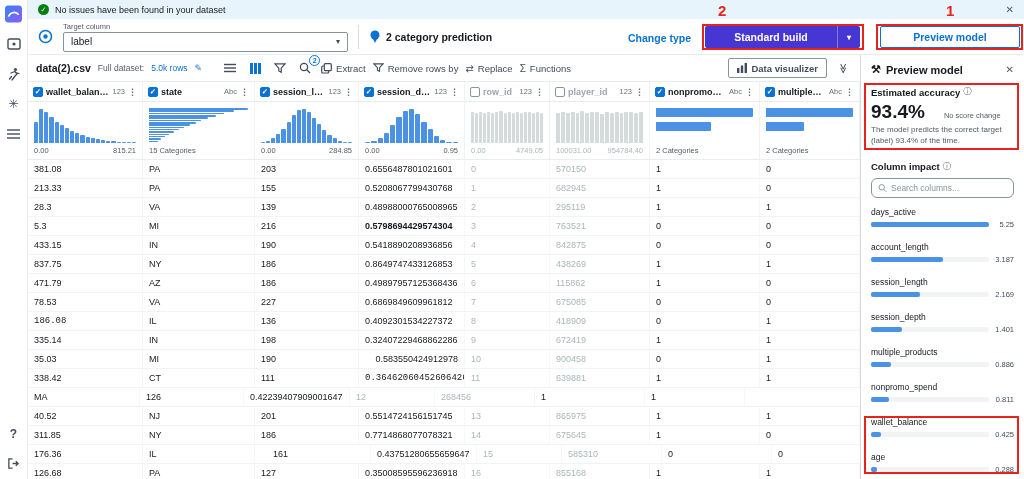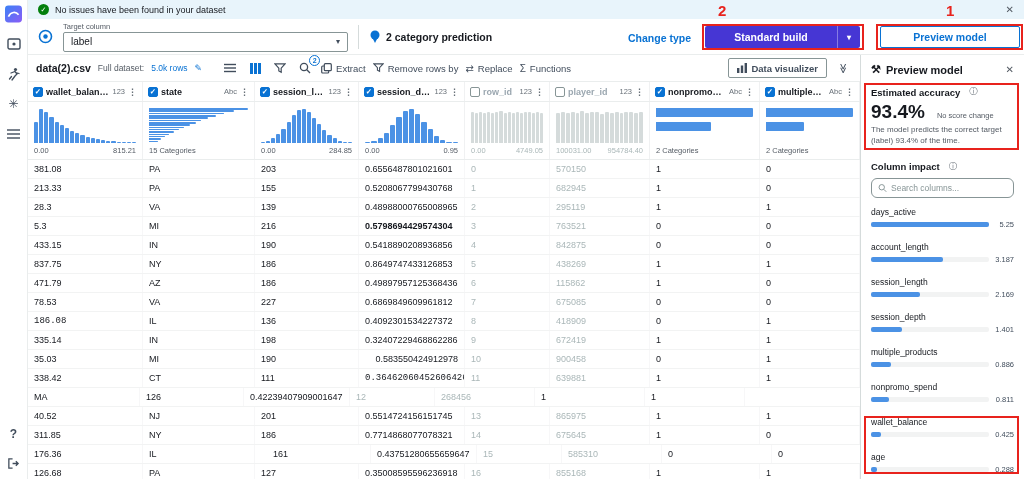--- a/index.html
+++ b/index.html
@@ -67,23 +67,23 @@
   .hlab.dis{color:#aab7b8}
   #tbody{flex:1;overflow:hidden}
   .tr{display:flex;height:19px;border-bottom:1px solid #f2f3f3}
   .td{padding:0 6px;font-size:9px;line-height:19px;border-right:1px solid #f7f7f8;white-space:nowrap;overflow:hidden;flex:none}
   .td.gray{color:#aab7b8}
 
   
   #panel{position:absolute;left:860px;top:55px;width:164px;bottom:0;border-left:1px solid #d5dbdb;background:#fff;padding:8px 10px;z-index:5}
   .p-head{display:flex;align-items:center;gap:5px;font-size:11px;font-weight:bold;margin-bottom:10px}
   .p-close{margin-left:auto;color:#545b64;font-size:10px;cursor:pointer;font-weight:normal}
-  .sec-label{font-size:9.5px;font-weight:bold;display:flex;gap:9px;align-items:center;margin-bottom:3px}
+  .sec-label{font-size:9.5px;font-weight:bold;display:flex;gap:3px;align-items:center;margin-bottom:3px}
   .info{color:#687078;font-size:8.5px;font-weight:normal;cursor:pointer}
-  .acc-row{display:flex;align-items:baseline;gap:12px}
+  .acc-row{display:flex;align-items:baseline;gap:19px}
   .acc-val{font-size:19px;font-weight:bold}
   .acc-change{font-size:7.5px;color:#545b64}
   .acc-desc{font-size:8px;color:#545b64;line-height:1.35;margin-top:2px;margin-bottom:14px}
   .impact-label{margin-bottom:5px}
   .search{display:flex;align-items:center;gap:4px;border:1px solid #879596;border-radius:6px;height:20px;padding:0 6px;margin-bottom:9px}
   .search input{border:none;outline:none;width:100%;font-size:8.5px;font-family:inherit;color:#16191f;background:transparent}
   .search input::placeholder{color:#879596}
   .imp{margin-bottom:13px}
   .iname{font-size:8.5px;margin-bottom:3px}
   .irow{display:flex;align-items:center;gap:4px}

